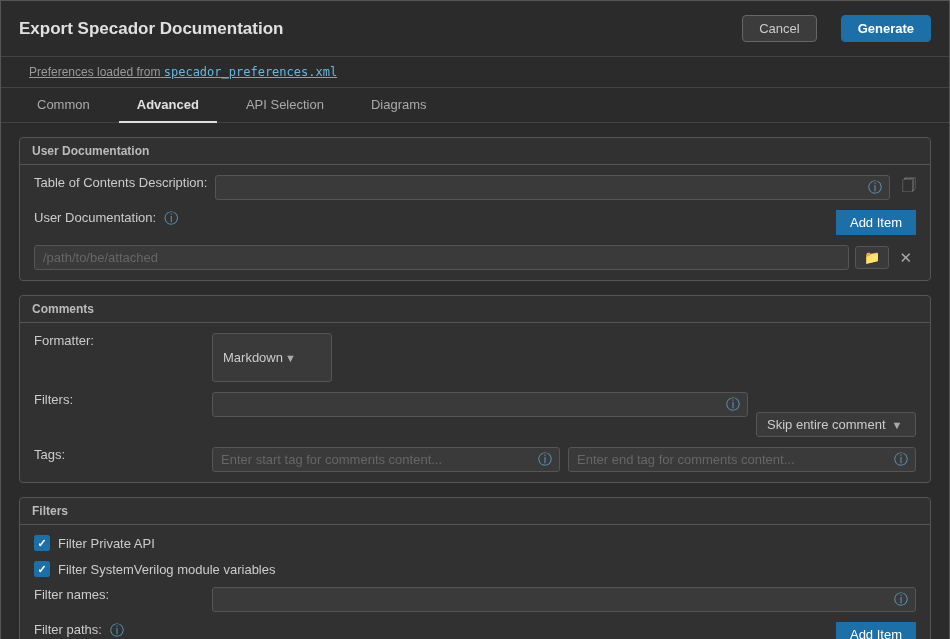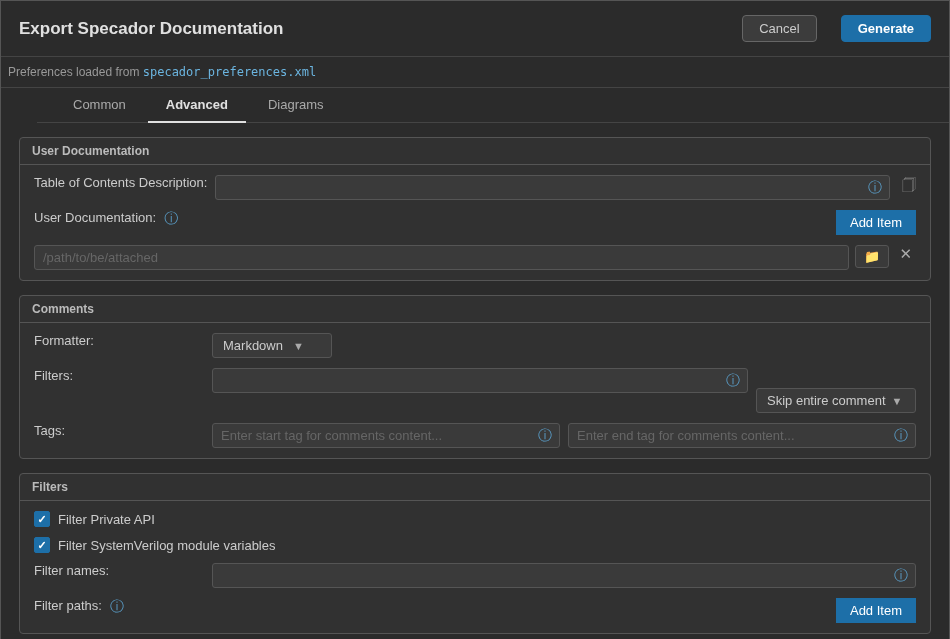--- a/index.html
+++ b/index.html
@@ -48,35 +48,35 @@
       background: #1d6fa8;
       border: 1px solid #1d6fa8;
       color: #fff;
       padding: 5px 16px;
       border-radius: 4px;
       cursor: pointer;
       font-size: 13px;
       font-weight: 600;
     }
     .pref-bar {
-      padding: 8px 7px;
+      padding: 8px 28px;
       font-size: 12px;
       color: #999;
       border-bottom: 1px solid #444;
+      text-decoration: underline;
     }
     .pref-file {
       color: #6bb5e0;
       font-family: monospace;
     }
     .tabs {
       display: flex;
-      gap: 4px;
+      gap: 11px;
       padding: 0 18px;
       border-bottom: 1px solid #444;
-      margin-left: 36px;
     }
     .tab {
       padding: 9px 18px;
       cursor: pointer;
       color: #aaa;
       font-size: 13px;
       border-bottom: 2px solid transparent;
       margin-bottom: -1px;
     }
     .tab.active {
@@ -171,21 +171,21 @@
       border: none;
       color: #fff;
       padding: 5px 14px;
       border-radius: 0;
       cursor: pointer;
       font-size: 13px;
       white-space: nowrap;
     }
     .path-row {
       display: flex;
-      align-items: flex-start;
+      align-items: center;
       gap: 6px;
     }
     .path-input {
       flex: 1;
       background: #3a3a3a;
       border: 1px solid #555;
       color: #666;
       padding: 4px 8px;
       border-radius: 3px;
       font-size: 13px;
@@ -207,27 +207,27 @@
       border: none;
       color: #aaa;
       cursor: pointer;
       font-size: 15px;
       padding: 0 4px;
     }
     .select-input {
       background: #3a3a3a;
       border: 1px solid #555;
       color: #ccc;
-      padding: 4px 10px;
-      border-radius: 3px;
-      font-size: 13px;
-      cursor: pointer;
-      display: flex;
-      align-items: center;
-      gap: 10px;
+      padding: 16px 10px;
+      border-radius: 3px;
+      font-size: 13px;
+      cursor: pointer;
+      display: flex;
+      align-items: center;
+      gap: 2px;
       min-width: 120px;
     }
     .select-arrow {
       color: #aaa;
       font-size: 11px;
     }
     .skip-select {
       background: #3a3a3a;
       border: 1px solid #555;
       color: #ccc;
@@ -281,20 +281,21 @@
   </div>
 
   <div class="pref-bar">
     <span>Preferences loaded from</span>
     <span class="pref-file">specador_preferences.xml</span>
   </div>
 
   <div class="tabs">
     <div class="tab">Common</div>
     <div class="tab active">Advanced</div>
+    <div class="tab">API Selection</div>
     <div class="tab">Diagrams</div>
   </div>
 
   <div class="content">
 
     <div class="section">
       <div class="section-title">User Documentation</div>
       <div class="section-body">
 
         <div class="form-row">

